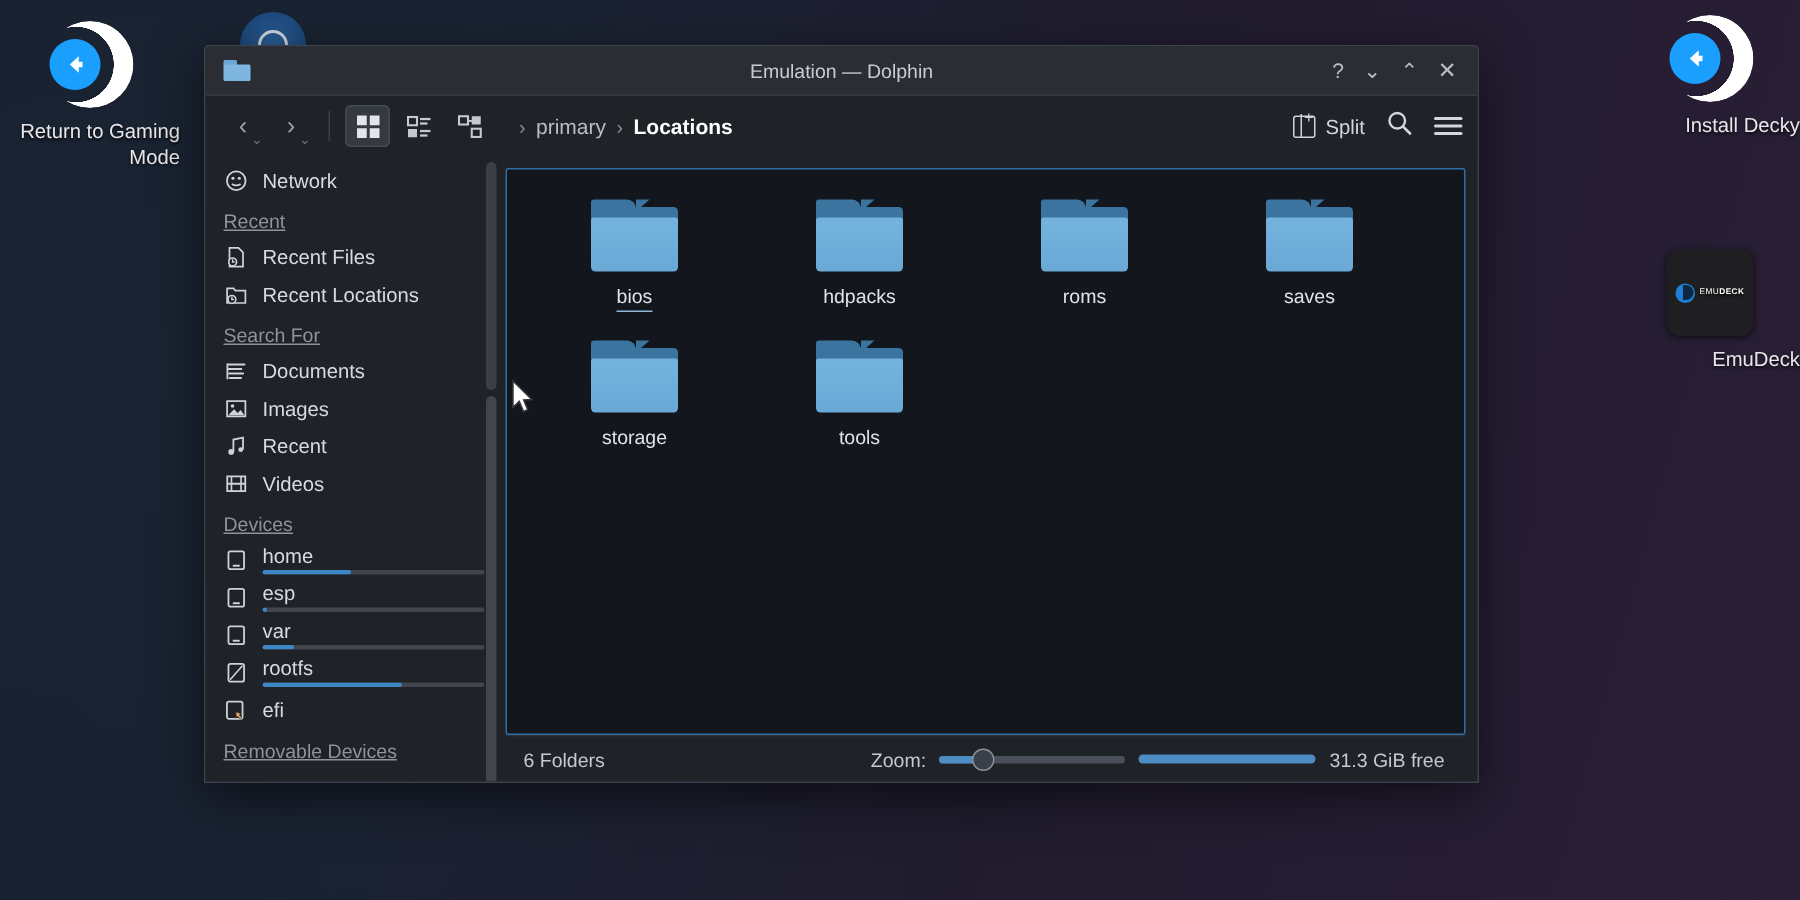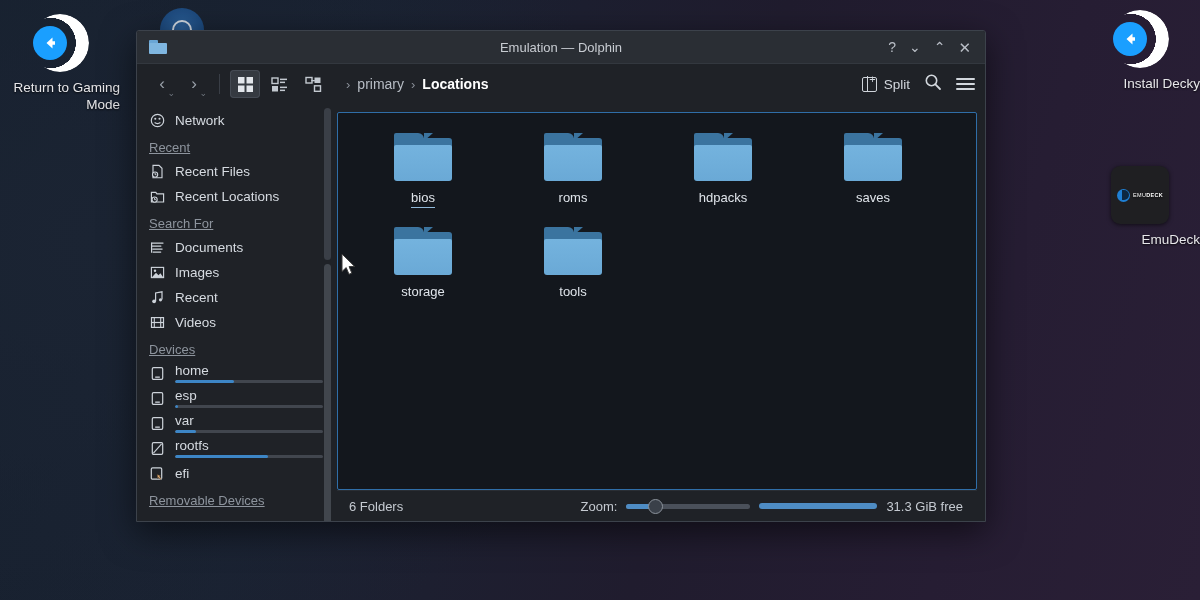--- a/index.html
+++ b/index.html
@@ -492,30 +492,30 @@
           </div>
           <div class="fname hover">bios</div>
         </div>
 
         <div class="file">
           <div class="folder">
             <div class="back"></div>
               <div class="tab"></div>
               <div class="front"></div>
           </div>
-          <div class="fname">roms</div>
+          <div class="fname">hdpacks</div>
         </div>
 
         <div class="file">
           <div class="folder">
             <div class="back"></div>
               <div class="tab"></div>
               <div class="front"></div>
           </div>
-          <div class="fname">hdpacks</div>
+          <div class="fname">roms</div>
         </div>
 
         <div class="file">
           <div class="folder">
             <div class="back"></div>
               <div class="tab"></div>
               <div class="front"></div>
           </div>
           <div class="fname">saves</div>
         </div>

